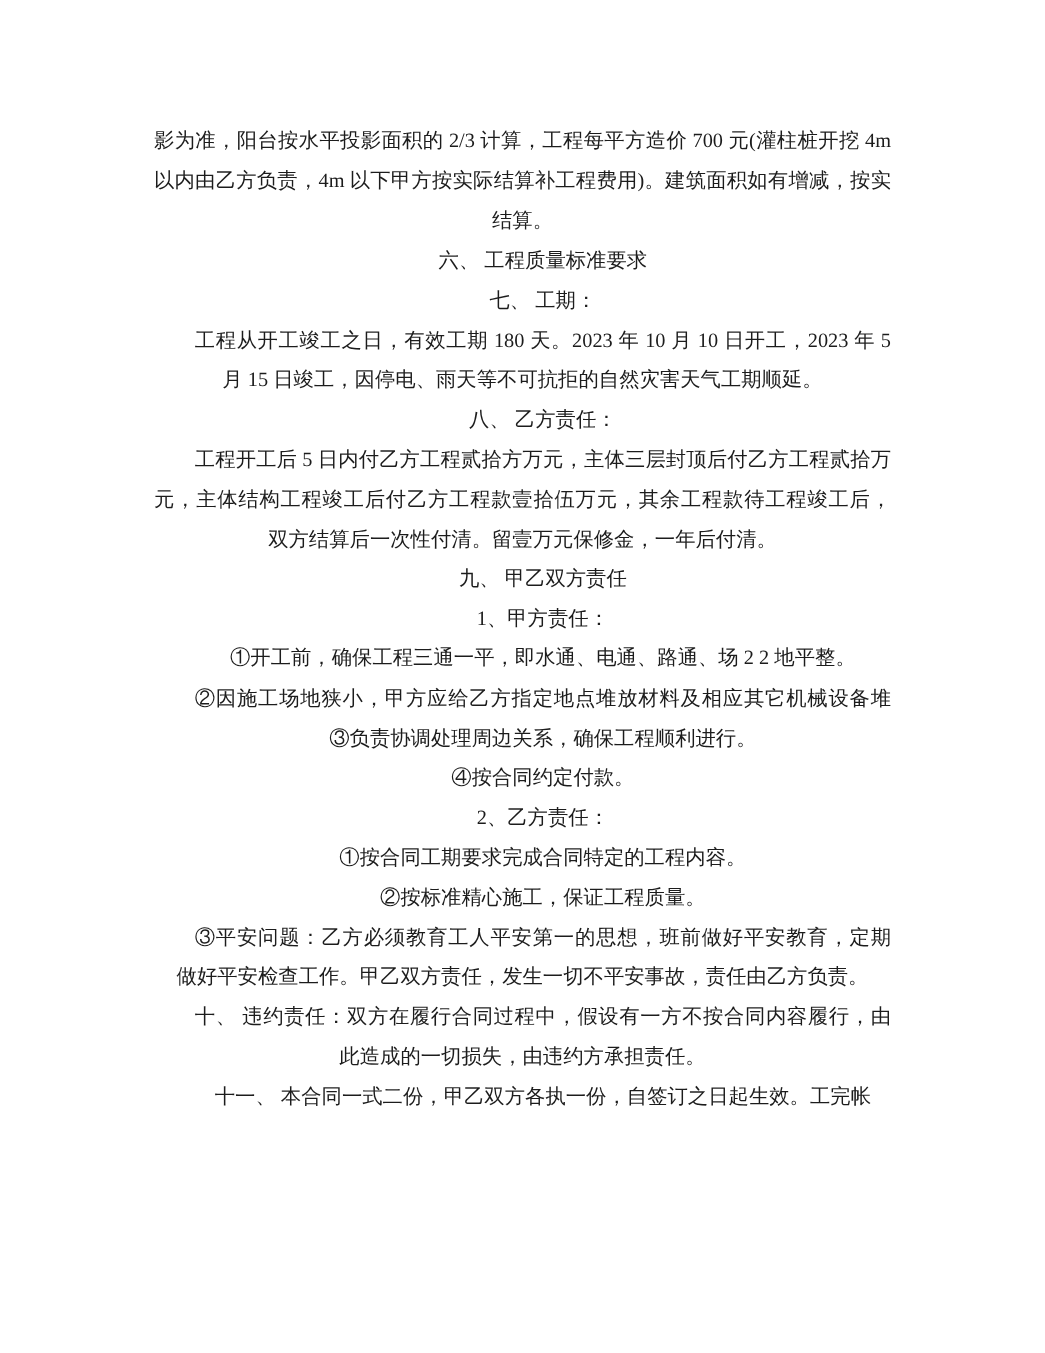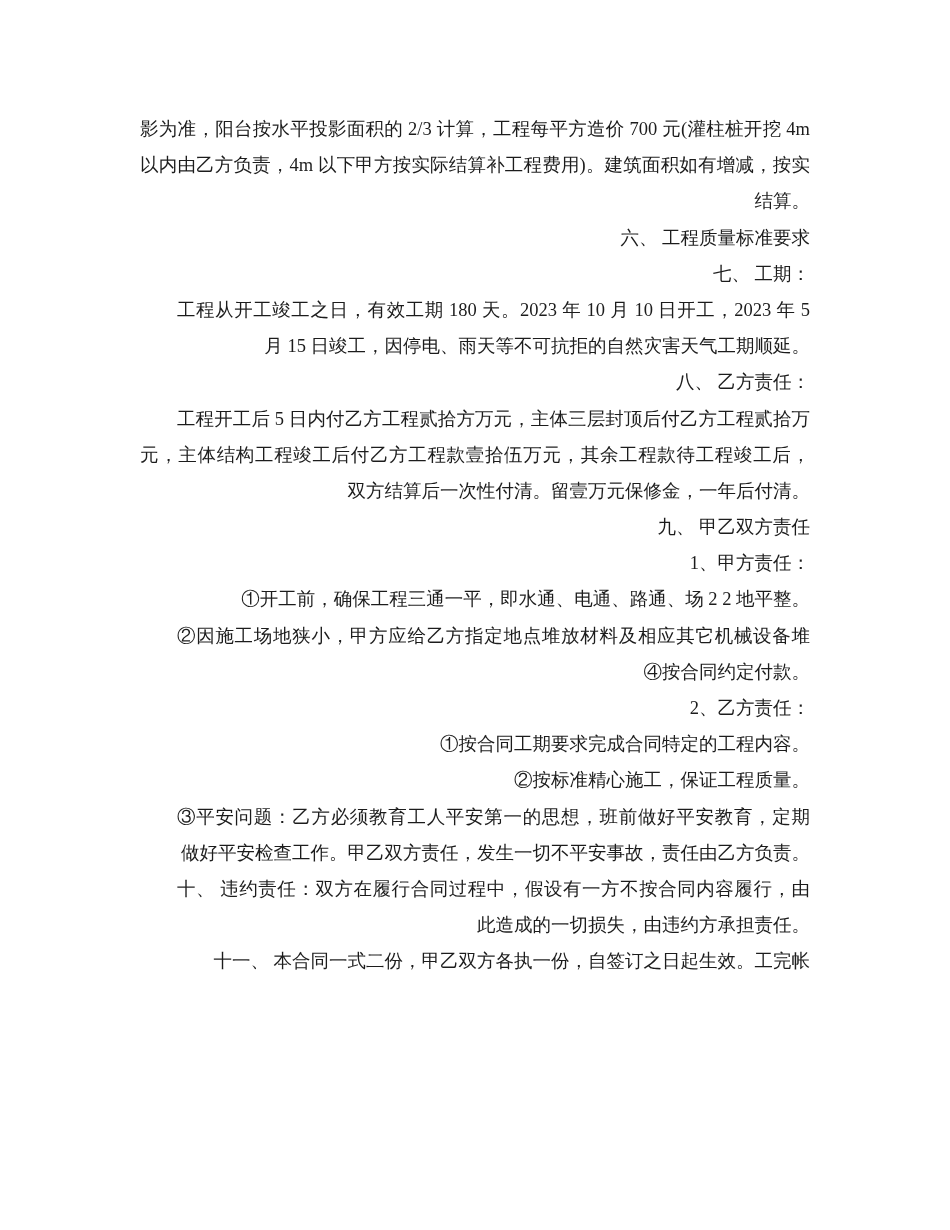--- a/index.html
+++ b/index.html
@@ -20,21 +20,21 @@
     top: 111px;
     width: 670px;
   }
   .line {
     font-family: "Liberation Serif", "DejaVu Serif", serif;
     font-size: 18.5px;
     line-height: 36.2px;
     height: 36.2px;
     overflow: hidden;
     color: #1c1c1c;
-    text-align: right;
+    text-align: center;
     white-space: normal;
   }
   .line.indent {
     text-indent: 2em;
   }
   .line.justify {
     text-align: justify;
     text-align-last: justify;
   }
 </style>
@@ -51,20 +51,21 @@
       <div class="line indent justify">工程从开工竣工之日，有效工期 180 天。2023 年 10 月 10 日开工，2023 年 5</div>
       <div class="line">月 15 日竣工，因停电、雨天等不可抗拒的自然灾害天气工期顺延。</div>
       <div class="line indent">八、 乙方责任：</div>
       <div class="line indent justify">工程开工后 5 日内付乙方工程贰拾方万元，主体三层封顶后付乙方工程贰拾万</div>
       <div class="line justify">元，主体结构工程竣工后付乙方工程款壹拾伍万元，其余工程款待工程竣工后，</div>
       <div class="line">双方结算后一次性付清。留壹万元保修金，一年后付清。</div>
       <div class="line indent">九、 甲乙双方责任</div>
       <div class="line indent">1、甲方责任：</div>
       <div class="line indent">①开工前，确保工程三通一平，即水通、电通、路通、场 2 2 地平整。</div>
       <div class="line indent justify">②因施工场地狭小，甲方应给乙方指定地点堆放材料及相应其它机械设备堆</div>
+      <div class="line indent">③负责协调处理周边关系，确保工程顺利进行。</div>
       <div class="line indent">④按合同约定付款。</div>
       <div class="line indent">2、乙方责任：</div>
       <div class="line indent">①按合同工期要求完成合同特定的工程内容。</div>
       <div class="line indent">②按标准精心施工，保证工程质量。</div>
       <div class="line indent justify">③平安问题：乙方必须教育工人平安第一的思想，班前做好平安教育，定期</div>
       <div class="line">做好平安检查工作。甲乙双方责任，发生一切不平安事故，责任由乙方负责。</div>
       <div class="line indent justify">十、 违约责任：双方在履行合同过程中，假设有一方不按合同内容履行，由</div>
       <div class="line">此造成的一切损失，由违约方承担责任。</div>
       <div class="line indent">十一、 本合同一式二份，甲乙双方各执一份，自签订之日起生效。工完帐</div>
     </div>

